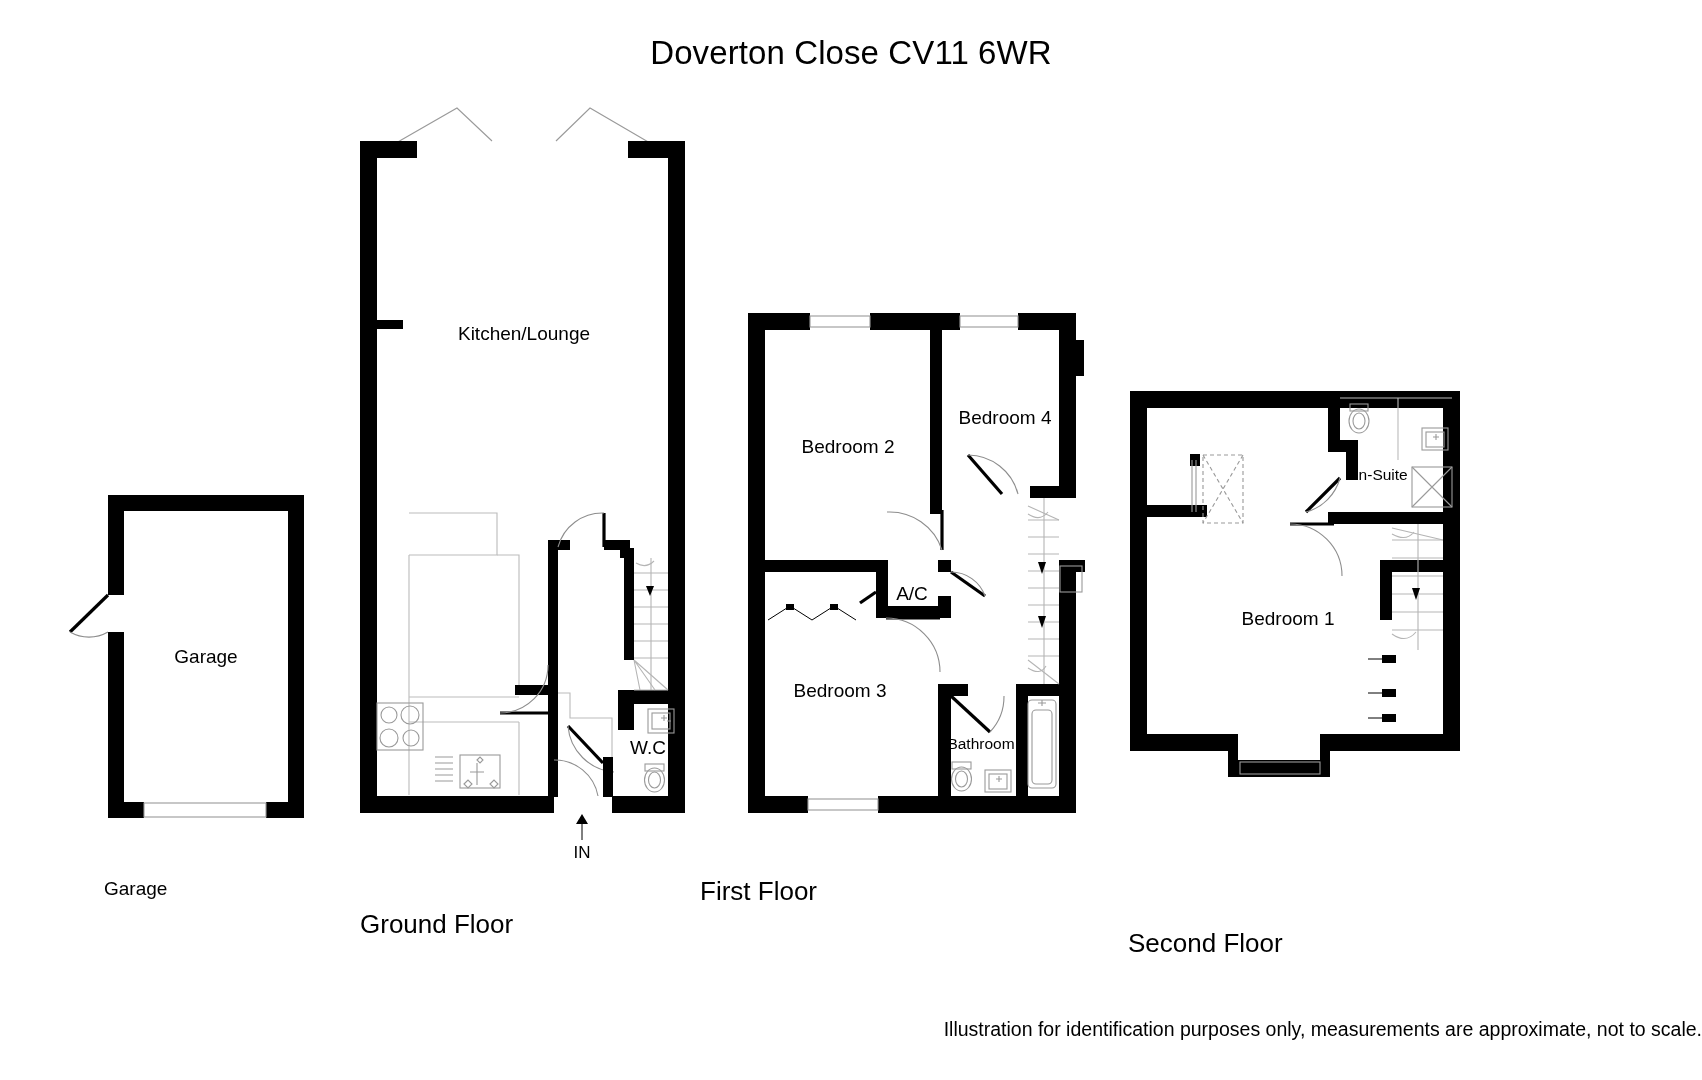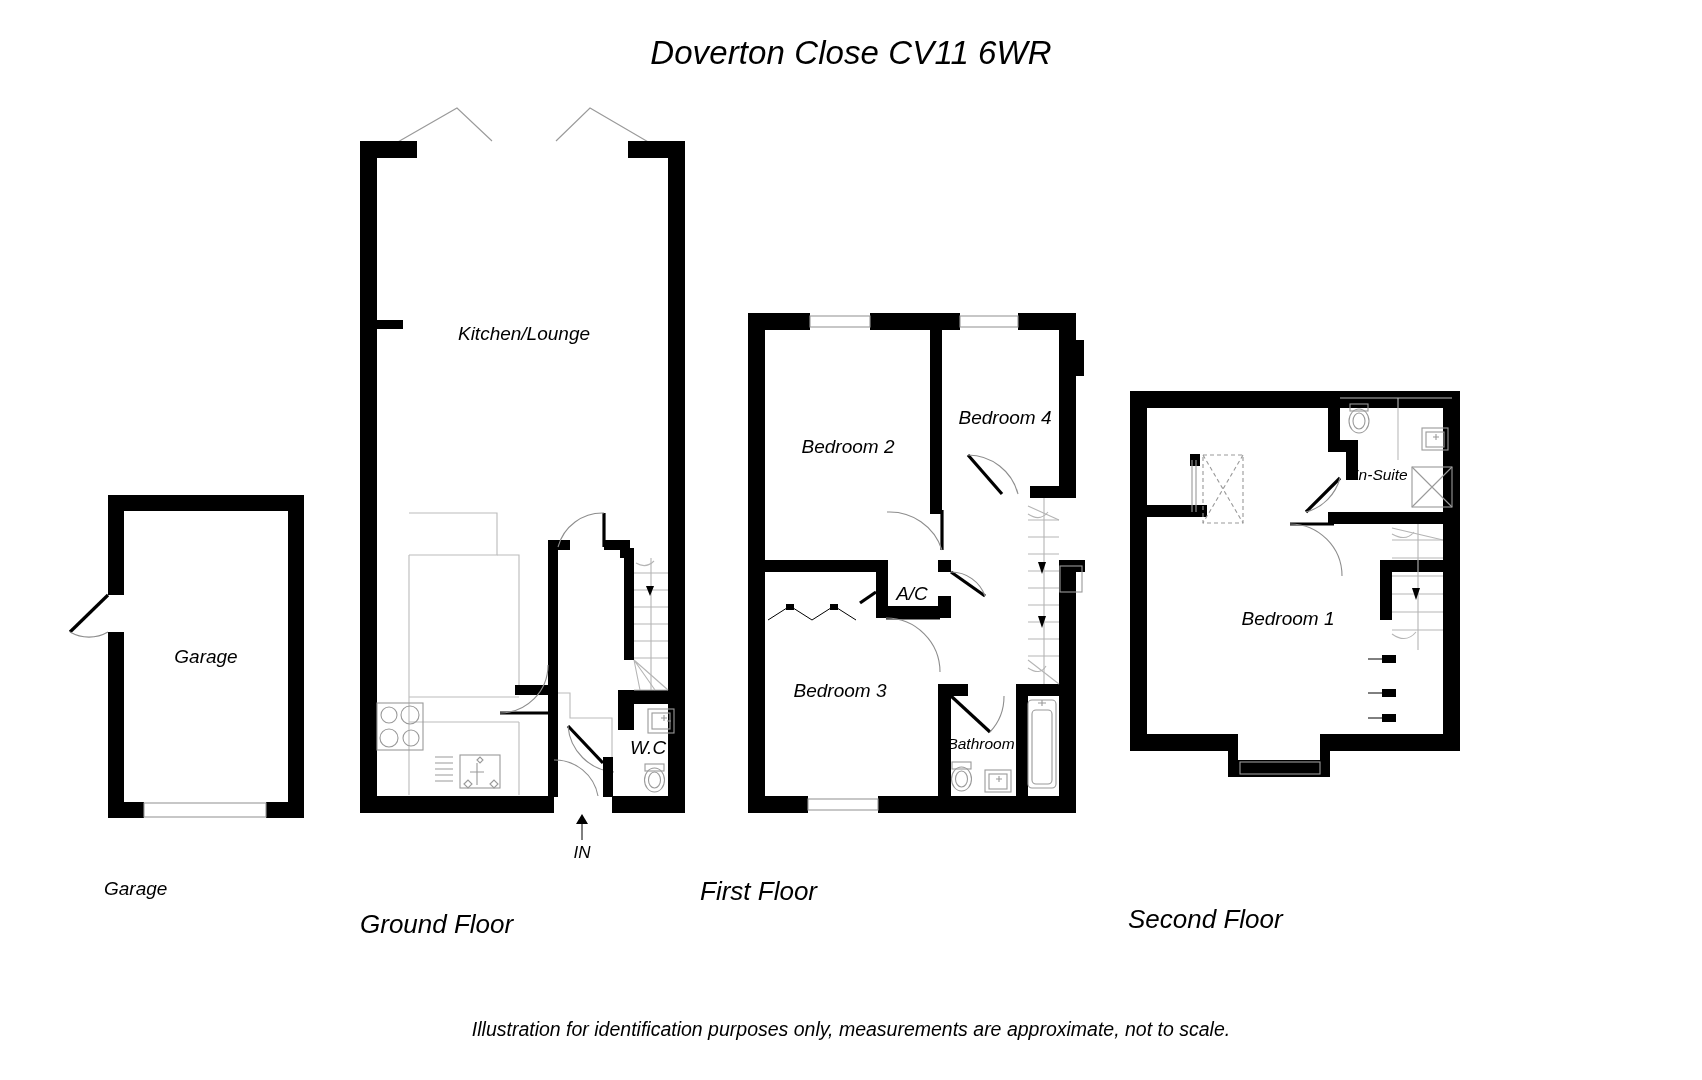--- a/index.html
+++ b/index.html
@@ -13,39 +13,38 @@
     font-family: "Liberation Sans", sans-serif;
     color: #000000;
     overflow: hidden;
     position: relative;
   }
   #plan-root {
     position: absolute;
     left: 0; top: 0;
     width: 1670px;
     height: 1080px;
-    font-style: italic;
   }
   .title {
     position: absolute;
     left: 0;
     top: 34px;
     width: 1702px;
     text-align: center;
     font-size: 33px;
     font-weight: 400;
     letter-spacing: 0.1px;
     color: #000;
   }
   .footnote {
     position: absolute;
     left: 0;
     top: 1018px;
     width: 1702px;
-    text-align: center;
+    text-align: right;
     font-size: 19.5px;
     color: #000;
   }
   .floor-caption {
     position: absolute;
     font-size: 26px;
     color: #000;
     white-space: nowrap;
   }
   .garage-caption {
@@ -372,17 +371,17 @@
 
       <text class="roomlbl" x="1288" y="625" text-anchor="middle">Bedroom 1</text>
       <text class="roomlbl-sm" x="1378" y="480" text-anchor="middle">En-Suite</text>
     </g>
 
   </svg>
 
   <div class="garage-caption" style="left:104px; top:878px;">Garage</div>
   <div class="floor-caption" style="left:360px; top:876px;margin-top:33px;">Ground Floor</div>
   <div class="floor-caption" style="left:700px; top:876px;">First Floor</div>
-  <div class="floor-caption" style="left:1128px; top:904px;">Second Floor</div>
+  <div class="floor-caption" style="left:1128px; top:928px;">Second Floor</div>
 
   <div class="footnote">Illustration for identification purposes only, measurements are approximate, not to scale.</div>
 
 </div>
 
 </body></html>

